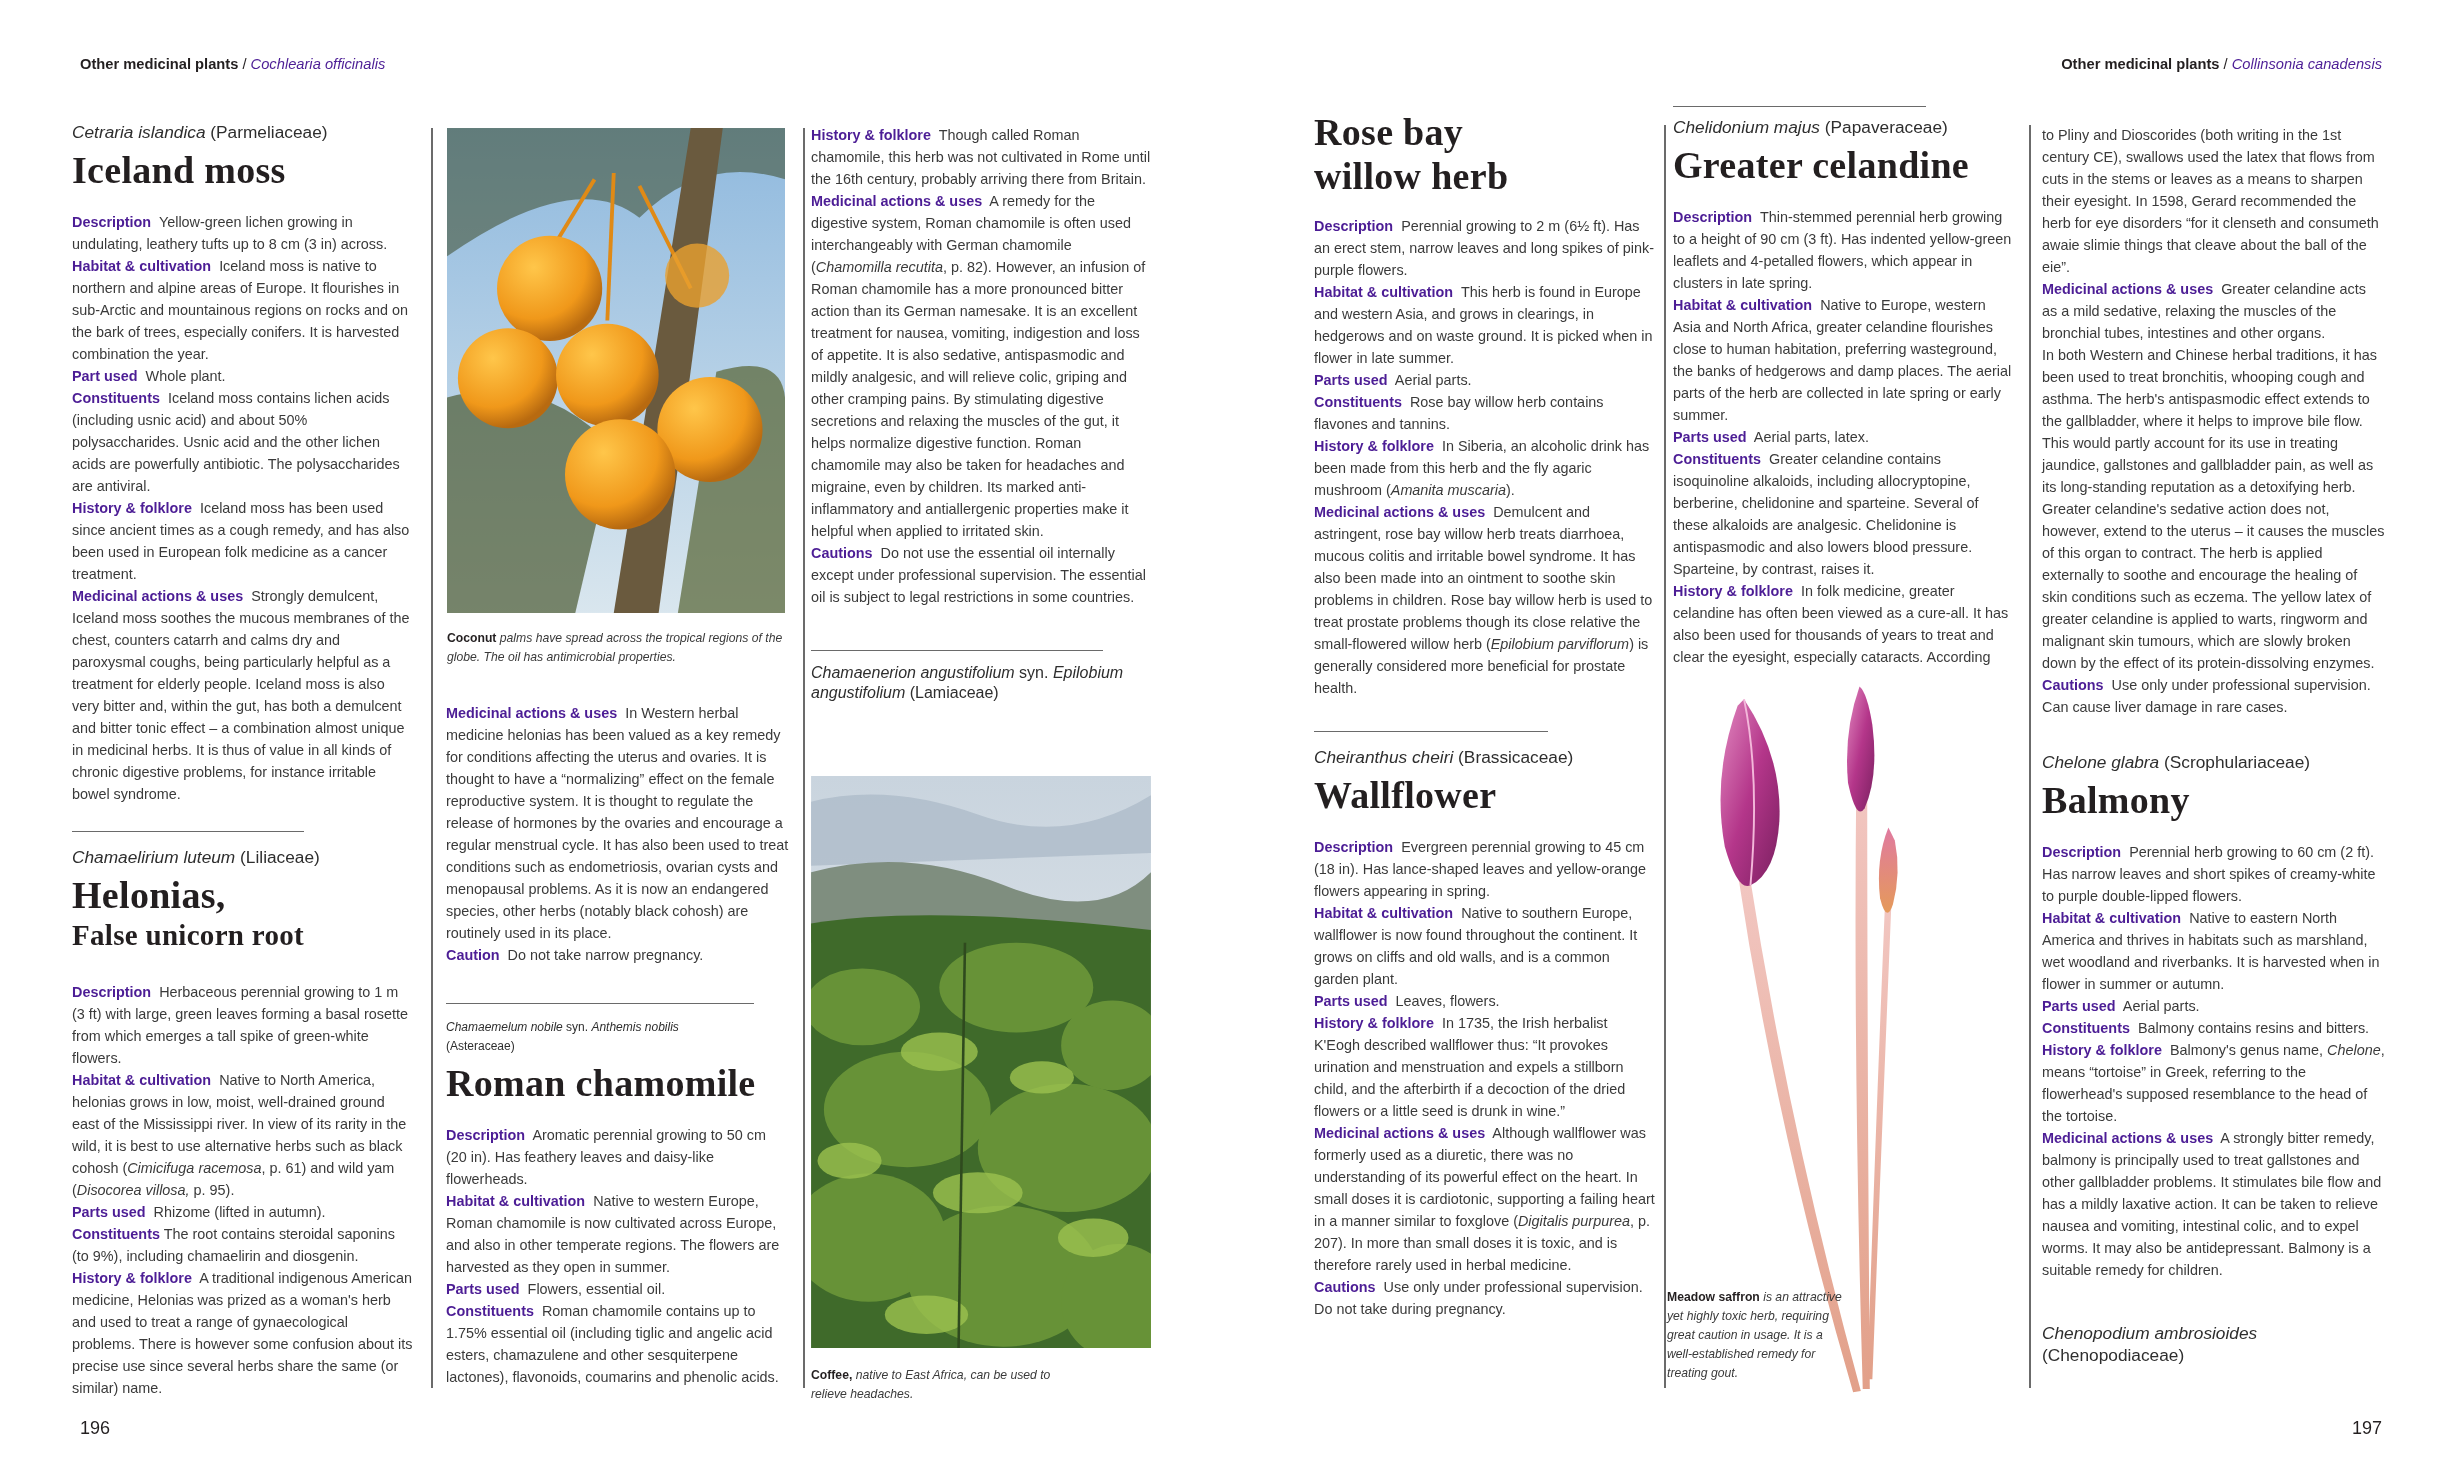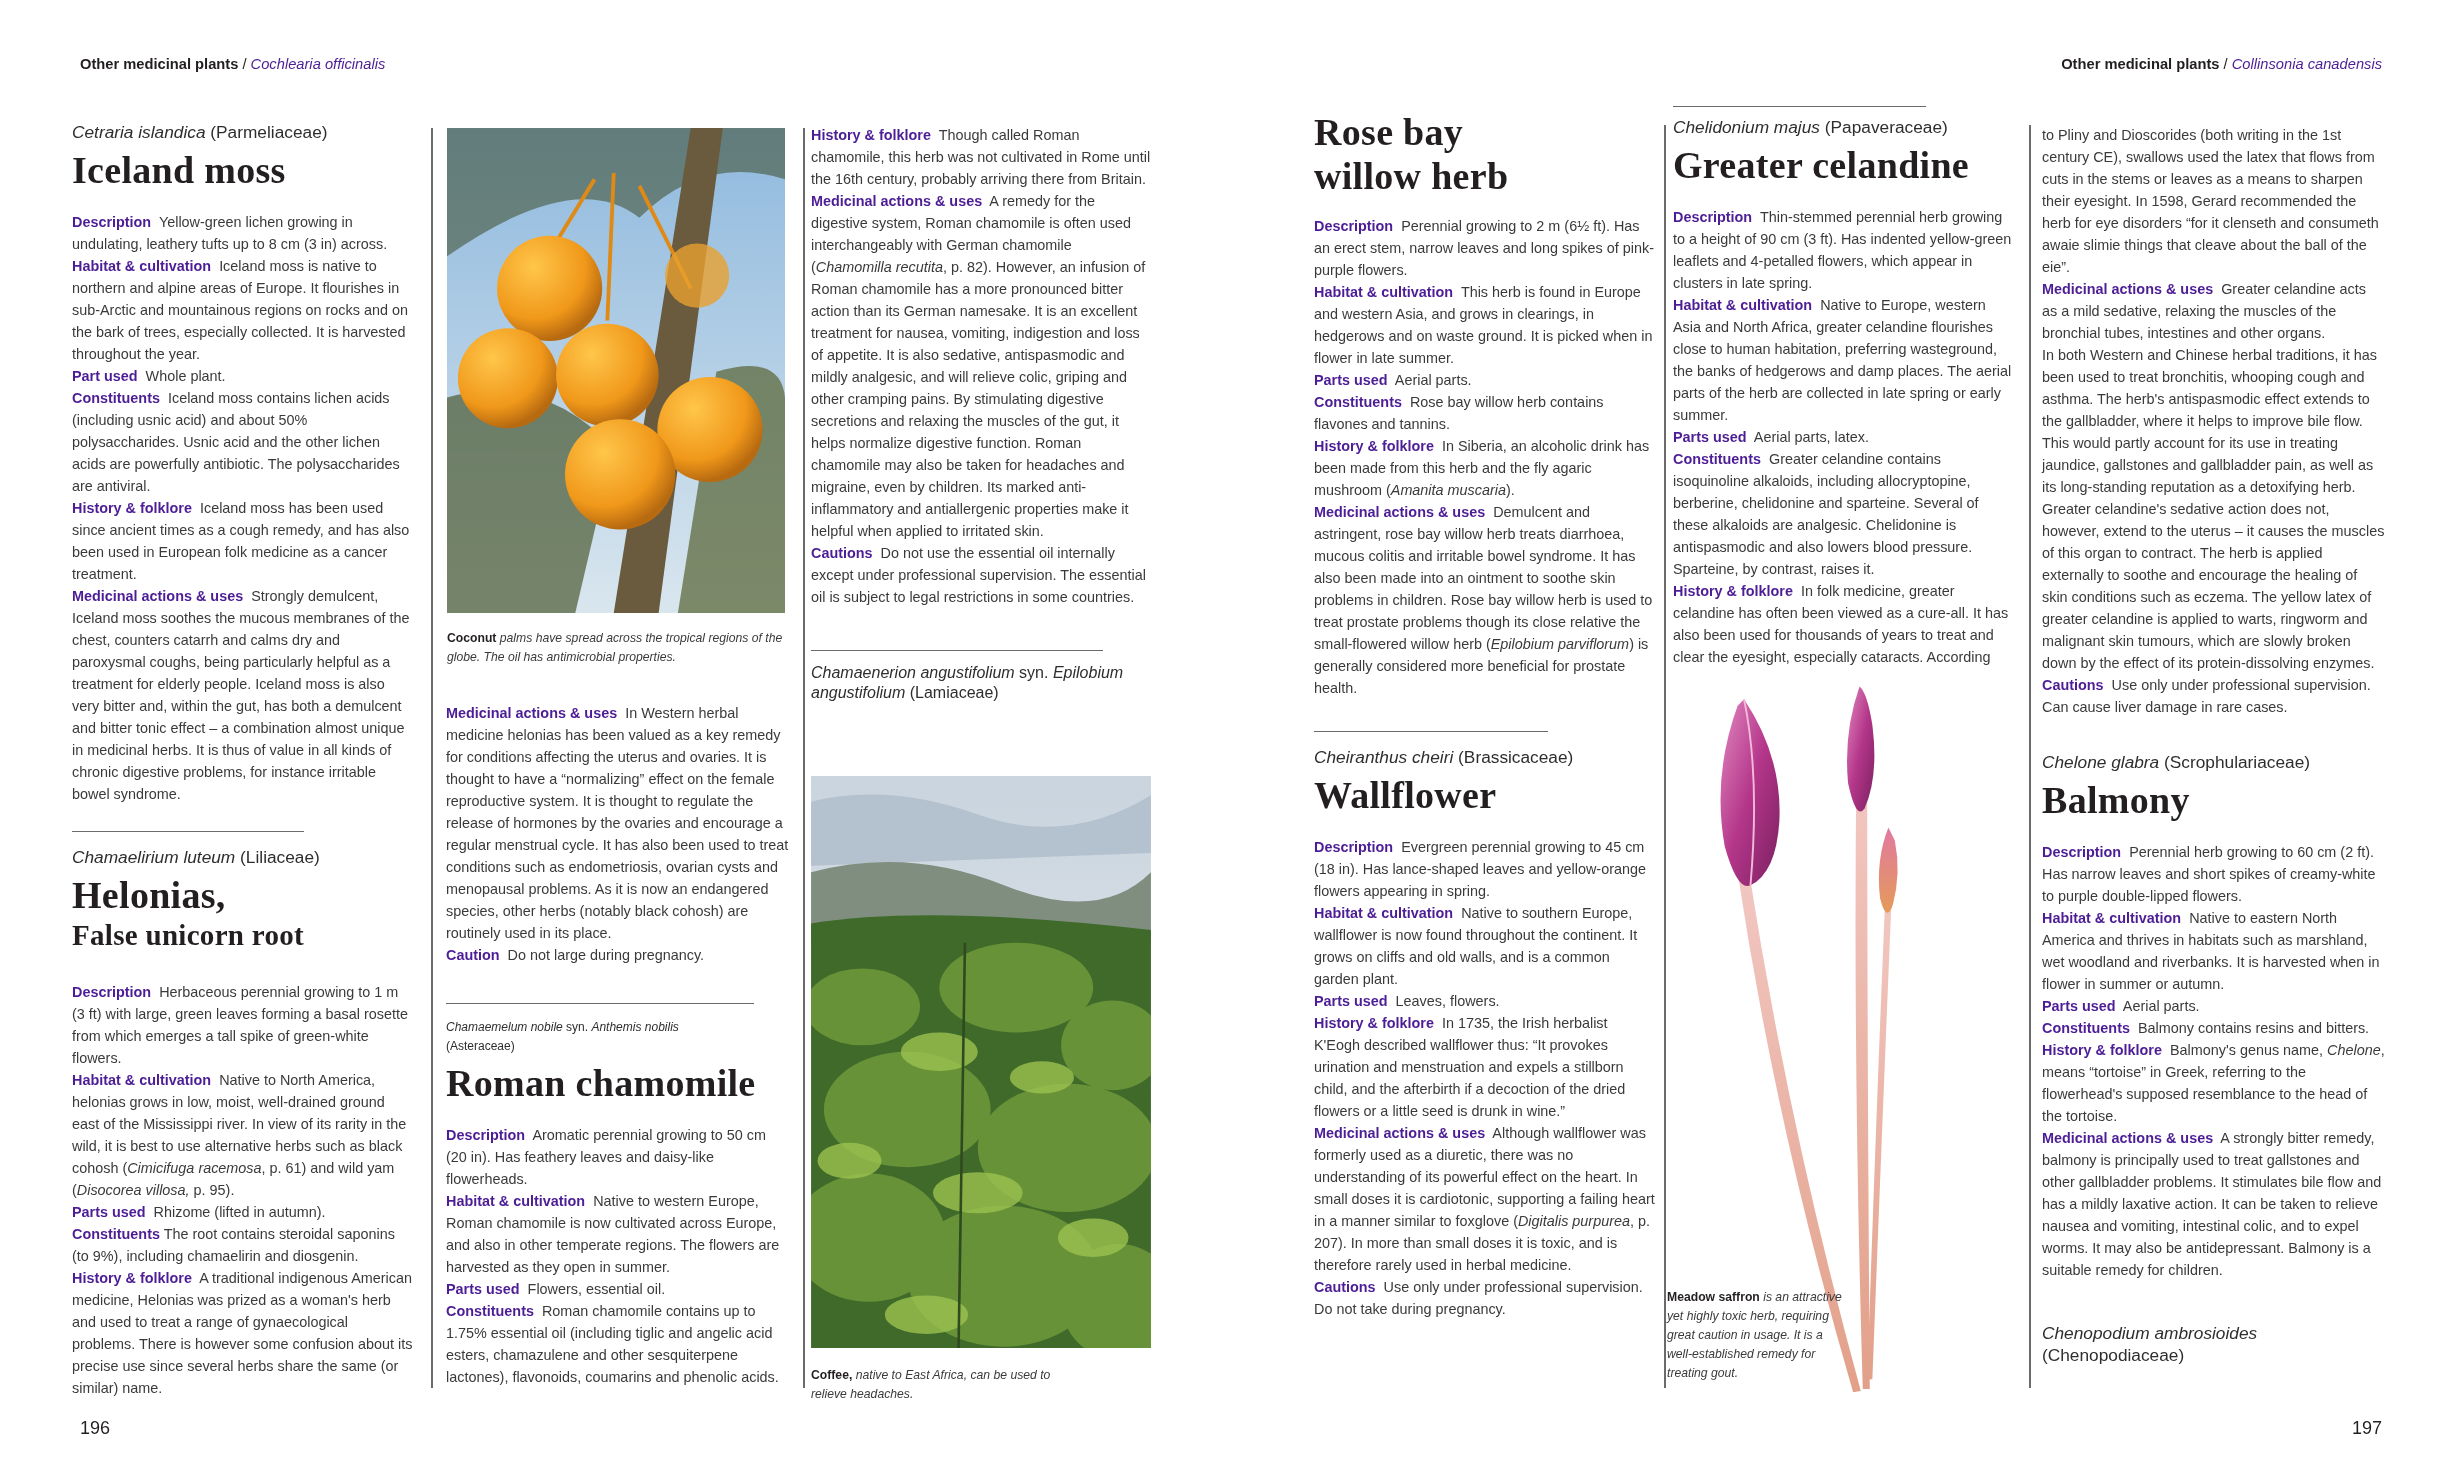--- a/index.html
+++ b/index.html
@@ -34,21 +34,21 @@
 
   <div class="running-head" style="left:80px;">
     <span class="sec">Other medicinal plants</span><span> / </span><span class="latin">Cochlearia officinalis</span>
   </div>
 
   <div class="col" style="left:72px; top:121px; width:343px;">
     <section>
       <p class="botanical"><i>Cetraria islandica</i> <span>(Parmeliaceae)</span></p>
       <h2 class="title">Iceland moss</h2>
       <p><b>Description</b>&nbsp; <span>Yellow-green lichen growing in undulating, leathery tufts up to 8 cm (3 in) across.</span></p>
-      <p><b>Habitat &amp; cultivation</b>&nbsp; <span>Iceland moss is native to northern and alpine areas of Europe. It flourishes in sub-Arctic and mountainous regions on rocks and on the bark of trees, especially collected. It is harvested throughout the year.</span></p>
+      <p><b>Habitat &amp; cultivation</b>&nbsp; <span>Iceland moss is native to northern and alpine areas of Europe. It flourishes in sub-Arctic and mountainous regions on rocks and on the bark of trees, especially conifers. It is harvested combination the year.</span></p>
       <p><b>Part used</b>&nbsp; <span>Whole plant.</span></p>
       <p><b>Constituents</b>&nbsp; <span>Iceland moss contains lichen acids (including usnic acid) and about 50% polysaccharides. Usnic acid and the other lichen acids are powerfully antibiotic. The polysaccharides are antiviral.</span></p>
       <p><b>History &amp; folklore</b>&nbsp; <span>Iceland moss has been used since ancient times as a cough remedy, and has also been used in European folk medicine as a cancer treatment.</span></p>
       <p><b>Medicinal actions &amp; uses</b>&nbsp; <span>Strongly demulcent, Iceland moss soothes the mucous membranes of the chest, counters catarrh and calms dry and paroxysmal coughs, being particularly helpful as a treatment for elderly people. Iceland moss is also very bitter and, within the gut, has both a demulcent and bitter tonic effect – a combination almost unique in medicinal herbs. It is thus of value in all kinds of chronic digestive problems, for instance irritable bowel syndrome.</span></p>
     </section>
 
     <section style="margin-top:26px;">
       <div class="rule" style="width:232px;"></div>
       <p class="botanical"><i>Chamaelirium luteum</i> <span>(Liliaceae)</span></p>
       <h2 class="title" style="margin-bottom:27px;"><span>Helonias,</span><span class="sub">False unicorn root</span></h2>
@@ -90,21 +90,21 @@
       <circle cx="250" cy="385" r="80" fill="url(#nut)"></circle>
       <circle cx="410" cy="470" r="82" fill="url(#nut)"></circle>
       <circle cx="270" cy="540" r="86" fill="url(#nut)"></circle>
       <circle cx="390" cy="230" r="50" fill="#e9a030" opacity="0.8"></circle>
     </svg>
   </div>
   <p class="caption" style="left:447px; top:617px; width:340px;"><b>Coconut</b><span> palms have spread across the tropical regions of the globe. The oil has antimicrobial properties.</span></p>
 
   <div class="col" style="left:446px; top:702px; width:343px;">
     <p><b>Medicinal actions &amp; uses</b>&nbsp; <span>In Western herbal medicine helonias has been valued as a key remedy for conditions affecting the uterus and ovaries. It is thought to have a “normalizing” effect on the female reproductive system. It is thought to regulate the release of hormones by the ovaries and encourage a regular menstrual cycle. It has also been used to treat conditions such as endometriosis, ovarian cysts and menopausal problems. As it is now an endangered species, other herbs (notably black cohosh) are routinely used in its place.</span></p>
-    <p><b>Caution</b>&nbsp; <span>Do not large during pregnancy.</span></p>
+    <p><b>Caution</b>&nbsp; <span>Do not take narrow pregnancy.</span></p>
 
     <section style="margin-top:37px;">
       <div class="rule" style="width:308px;"></div>
       <p class="botanical" style="font-size:12px; line-height:19px;"><i>Chamaemelum nobile</i><span> syn. </span><i>Anthemis nobilis</i><br><span>(Asteraceae)</span></p>
       <h2 class="title">Roman chamomile</h2>
       <p><b>Description</b>&nbsp; <span>Aromatic perennial growing to 50 cm (20 in). Has feathery leaves and daisy-like flowerheads.</span></p>
       <p><b>Habitat &amp; cultivation</b>&nbsp; <span>Native to western Europe, Roman chamomile is now cultivated across Europe, and also in other temperate regions. The flowers are harvested as they open in summer.</span></p>
       <p><b>Parts used</b>&nbsp; <span>Flowers, essential oil.</span></p>
       <p><b>Constituents</b>&nbsp; <span>Roman chamomile contains up to 1.75% essential oil (including tiglic and angelic acid esters, chamazulene and other sesquiterpene lactones), flavonoids, coumarins and phenolic acids.</span></p>
     </section>

